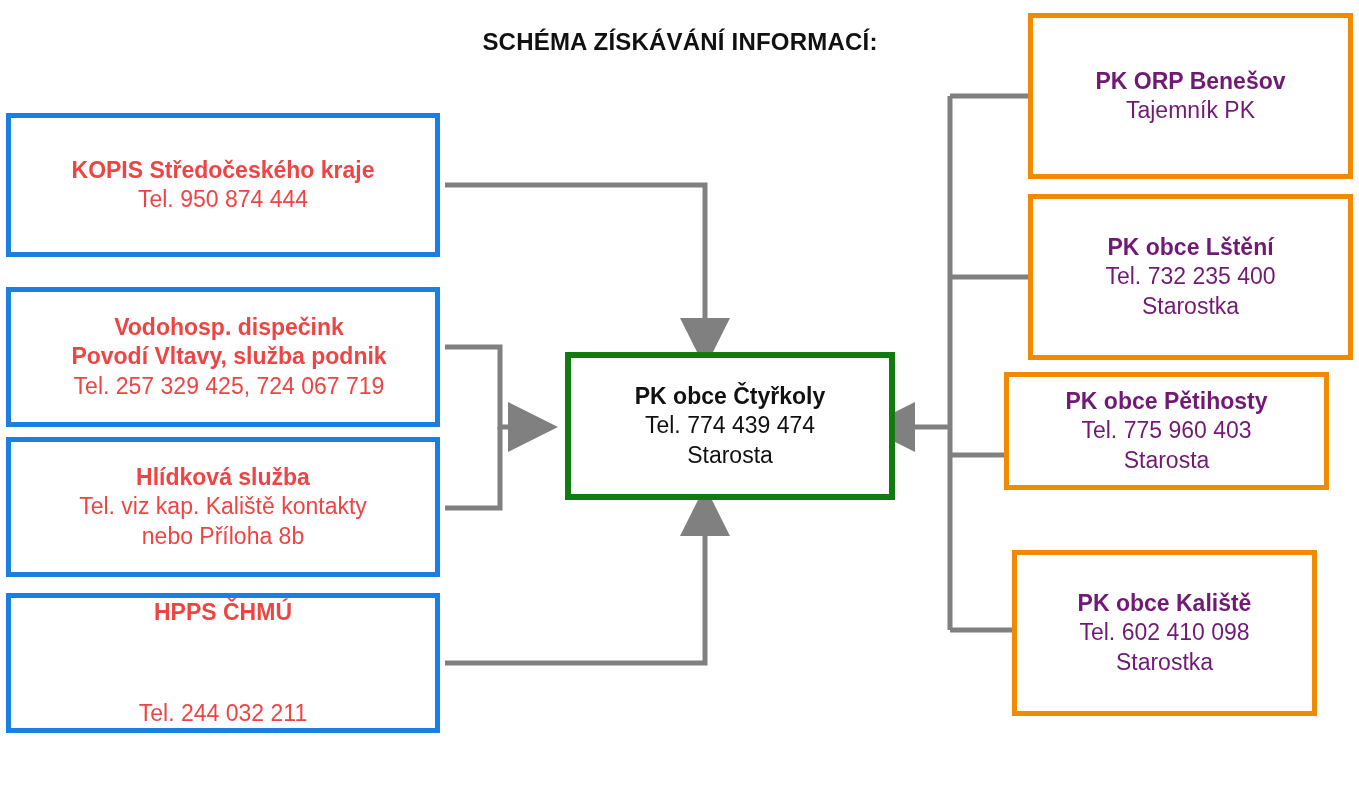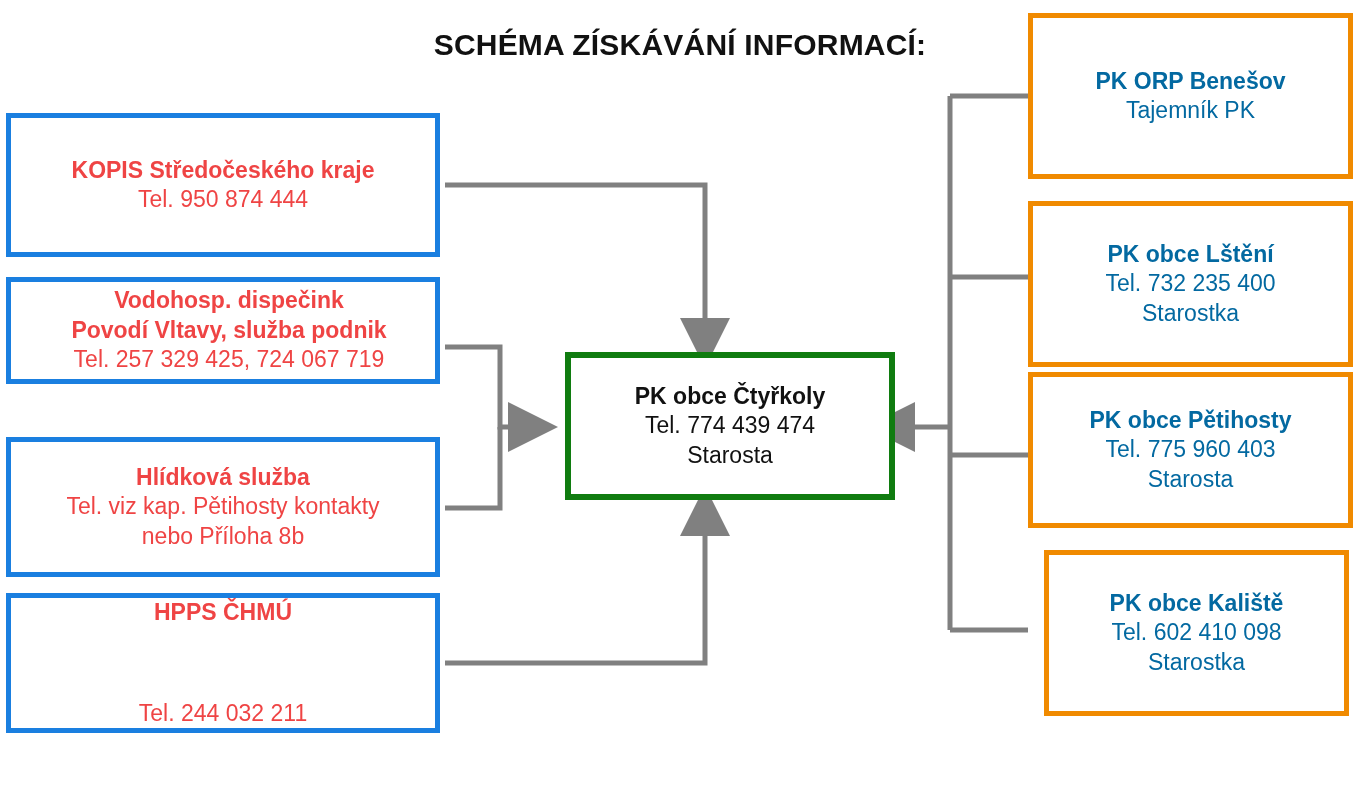--- a/index.html
+++ b/index.html
@@ -16,21 +16,21 @@
     height: 787px;
     background: #ffffff;
     overflow: hidden;
   }
   #title {
     position: absolute;
     left: 300px;
     top: 28px;
     width: 760px;
     text-align: center;
-    font-size: 30px;
+    font-size: 24px;
     font-weight: bold;
     color: #111111;
     letter-spacing: 0.2px;
   }
   .node {
     position: absolute;
     box-sizing: border-box;
     background: #ffffff;
     display: flex;
     flex-direction: column;
@@ -47,21 +47,21 @@
     font-weight: bold;
   }
   .blue {
     border: 5px solid #1a7fe0;
     font-size: 23px;
     color: #ef4444;
   }
   .orange {
     border: 5px solid #f08a00;
     font-size: 23px;
-    color: #0369a1;
+    color: #701a75;
     align-items: flex-end;
   }
   .green {
     border: 6px solid #107c10;
     font-size: 23px;
     color: #111111;
     margin-left: 24px;
   }
   svg#links {
     position: absolute;
@@ -103,59 +103,59 @@
 
       <path d="M950,427 L895,427" marker-end="url(#arrowD)"></path>
     </g>
   </svg>
 
   <div class="node blue" style="left:6px; top:113px; width:434px; height:144px;">
     <span class="ln b">KOPIS Středočeského kraje</span>
     <span class="ln">Tel. 950 874 444</span>
   </div>
 
-  <div class="node blue" style="left:6px; top:277px; width:434px; height:107px;padding-left:12px;">
+  <div class="node blue" style="left:6px; top:287px; width:434px; height:140px;padding-left:12px;">
     <span class="ln b">Vodohosp. dispečink</span>
     <span class="ln b">Povodí Vltavy, služba podnik</span>
     <span class="ln">Tel. 257 329 425, 724 067 719</span>
   </div>
 
   <div class="node blue" style="left:6px; top:437px; width:434px; height:140px;align-items:flex-end;">
     <span class="ln b">Hlídková služba</span>
-    <span class="ln">Tel. viz kap. Pětihosty kontakty</span>
+    <span class="ln">Tel. viz kap. Kaliště kontakty</span>
     <span class="ln">nebo Příloha 8b</span>
   </div>
 
   <div class="node blue" style="left:6px; top:593px; width:434px; height:140px;justify-content:space-between;">
     <span class="ln b">HPPS ČHMÚ</span>
     <span class="ln">Tel. 244 032 211</span>
   </div>
 
   <div class="node green" style="left:541px; top:352px; width:330px; height:148px;">
     <span class="ln b">PK obce Čtyřkoly</span>
     <span class="ln">Tel. 774 439 474</span>
     <span class="ln">Starosta</span>
   </div>
 
   <div class="node orange" style="left:1028px; top:13px; width:325px; height:166px;">
     <span class="ln b">PK ORP Benešov</span>
     <span class="ln">Tajemník PK</span>
   </div>
 
-  <div class="node orange" style="left:1028px; top:201px; width:325px; height:166px;">
+  <div class="node orange" style="left:1028px; top:194px; width:325px; height:166px;">
     <span class="ln b">PK obce Lštění</span>
     <span class="ln">Tel. 732 235 400</span>
     <span class="ln">Starostka</span>
   </div>
 
-  <div class="node orange" style="left:1028px; top:372px; width:325px; height:156px;">
+  <div class="node orange" style="left:1004px; top:372px; width:325px; height:118px;">
     <span class="ln b">PK obce Pětihosty</span>
     <span class="ln">Tel. 775 960 403</span>
     <span class="ln">Starosta</span>
   </div>
 
-  <div class="node orange" style="left:1044px; top:550px; width:305px; height:166px;">
+  <div class="node orange" style="left:1012px; top:550px; width:305px; height:166px;">
     <span class="ln b">PK obce Kaliště</span>
     <span class="ln">Tel. 602 410 098</span>
     <span class="ln">Starostka</span>
   </div>
 
 </div>
 
 </body></html>

